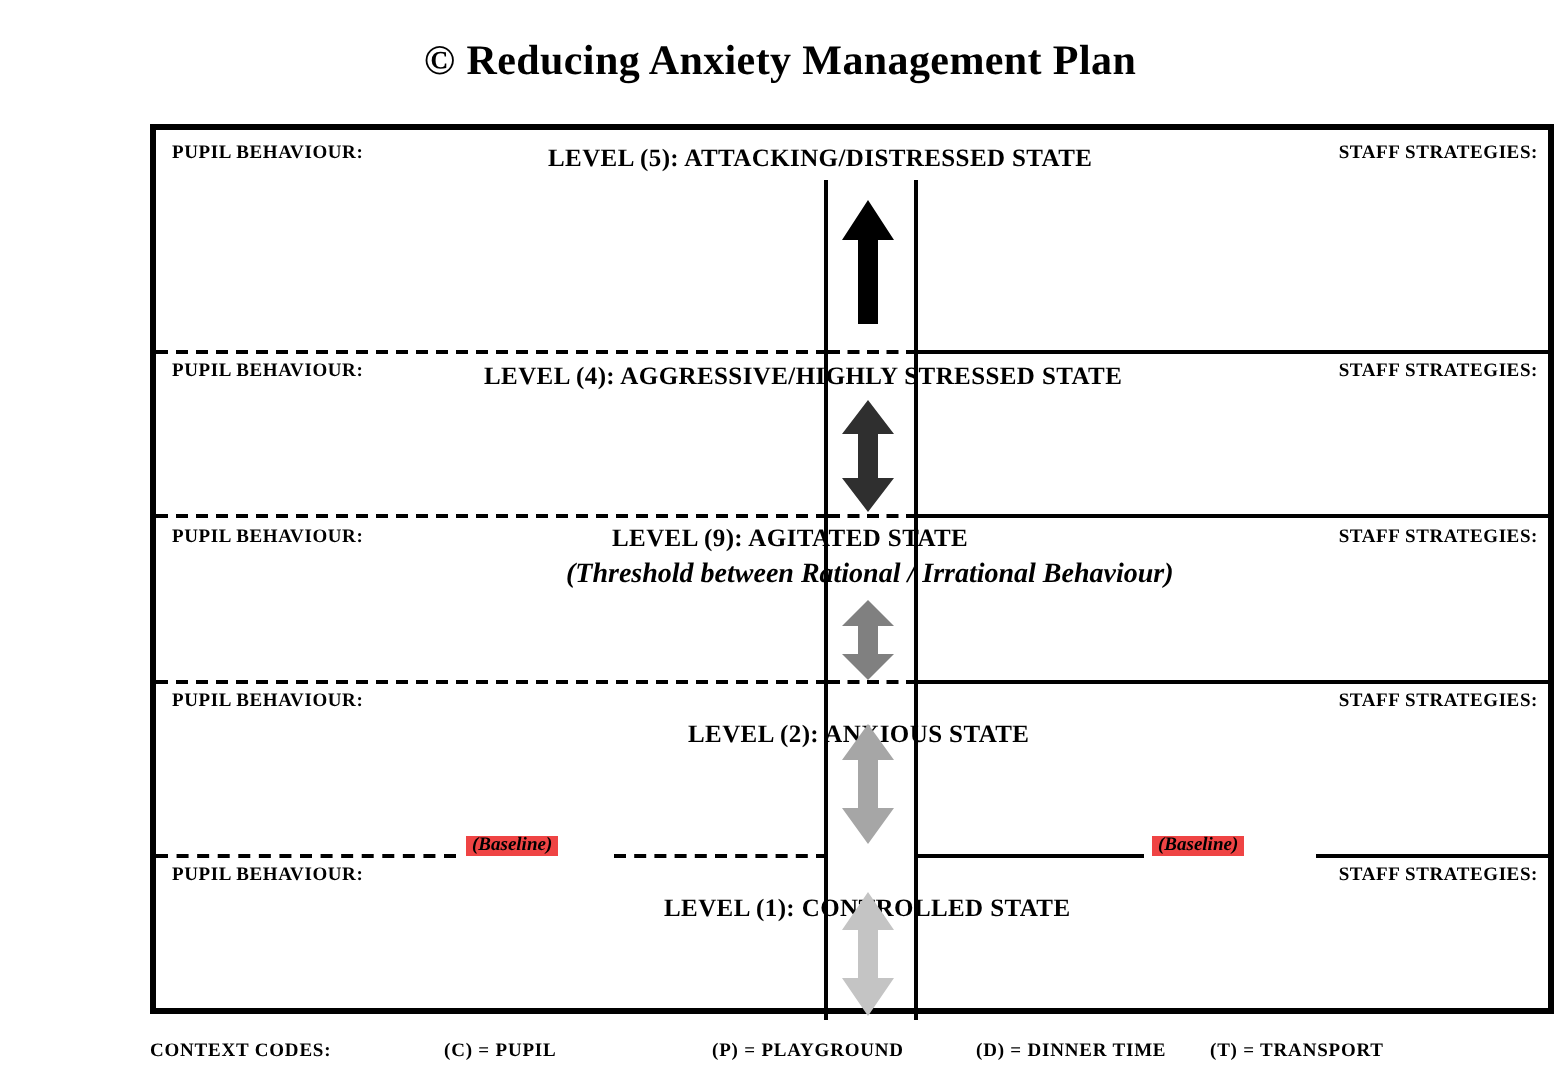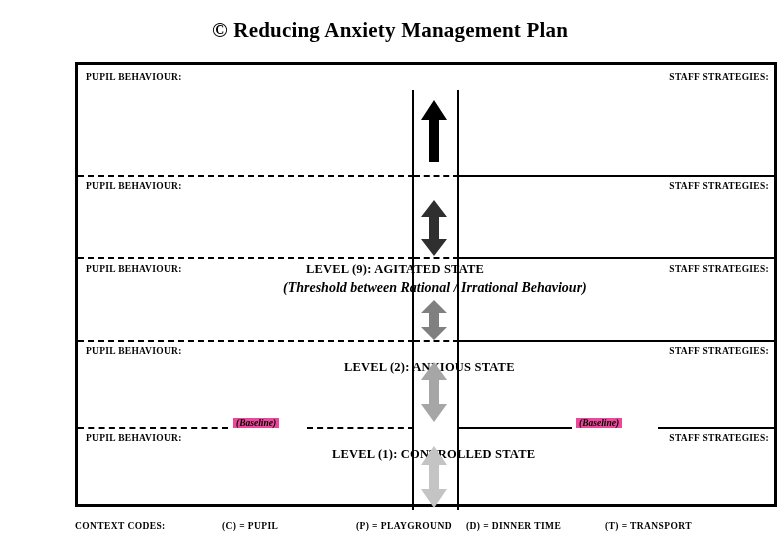--- a/index.html
+++ b/index.html
@@ -110,21 +110,21 @@
     border-top: 2px solid #000;
     height: 0;
   }
   .baseline-label {
     position: absolute;
     top: -9px;
     font-size: 9.5px;
     font-weight: bold;
     font-style: italic;
     white-space: nowrap;
-    background: #ec4899;
+    background: #ef4444;
     padding: 0 3px;
   }
   .baseline-label.left { left: 155px; }
   .baseline-label.right { left: 498px; }
 
   
   .col-label {
     position: absolute;
     font-size: 9.5px;
     font-weight: bold;
@@ -188,30 +188,32 @@
 
 <div id="page">
 
   <div class="doc-title">© Reducing Anxiety Management Plan</div>
 
   <div class="plan-table">
 
     <div class="plan-row" style="top:0px;height:110px;">
       <div class="col-label pupil" style="top:7px;">PUPIL BEHAVIOUR:</div>
       <div class="col-label staff" style="top:7px;">STAFF STRATEGIES:</div>
+      <div class="level-title" style="left:196px;top:7px;">LEVEL (5): ATTACKING/DISTRESSED STATE</div>
     </div>
     <div class="divider" style="top:110px;">
       <div class="seg-left"></div>
       <div class="seg-mid"></div>
       <div class="seg-right"></div>
     </div>
 
     <div class="plan-row" style="top:110px;height:82px;">
       <div class="col-label pupil" style="top:6px;">PUPIL BEHAVIOUR:</div>
       <div class="col-label staff" style="top:6px;">STAFF STRATEGIES:</div>
+      <div class="level-title" style="left:164px;top:6px;">LEVEL (4): AGGRESSIVE/HIGHLY STRESSED STATE</div>
     </div>
     <div class="divider" style="top:192px;">
       <div class="seg-left"></div>
       <div class="seg-mid"></div>
       <div class="seg-right"></div>
     </div>
 
     <div class="plan-row" style="top:192px;height:83px;">
       <div class="col-label pupil" style="top:7px;">PUPIL BEHAVIOUR:</div>
       <div class="col-label staff" style="top:7px;">STAFF STRATEGIES:</div>
@@ -277,17 +279,17 @@
         <polygon points="14,0 27,19 19,19 19,43 27,43 14,62 1,43 9,43 9,19 1,19" fill="#c4c4c4"></polygon>
       </svg>
     </div>
 
   </div>
 
   <div class="context-row">
     <div class="context-item" style="left:75px;">CONTEXT CODES:</div>
     <div class="context-item" style="left:222px;">(C) = PUPIL</div>
     <div class="context-item" style="left:312px;padding-left:44px;">(P) = PLAYGROUND</div>
-    <div class="context-item" style="left:466px;text-align:right;">(D) = DINNER TIME</div>
+    <div class="context-item" style="left:488px;text-align:right;">(D) = DINNER TIME</div>
     <div class="context-item" style="left:605px;text-align:center;">(T) = TRANSPORT</div>
   </div>
 
 </div>
 
 </body></html>

